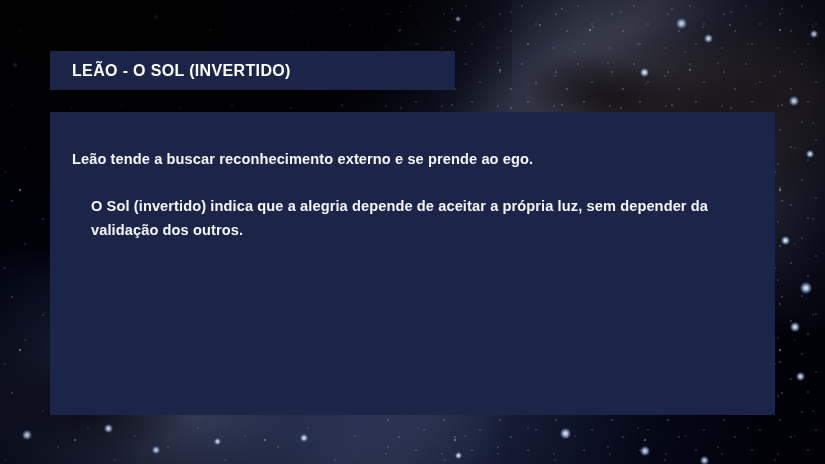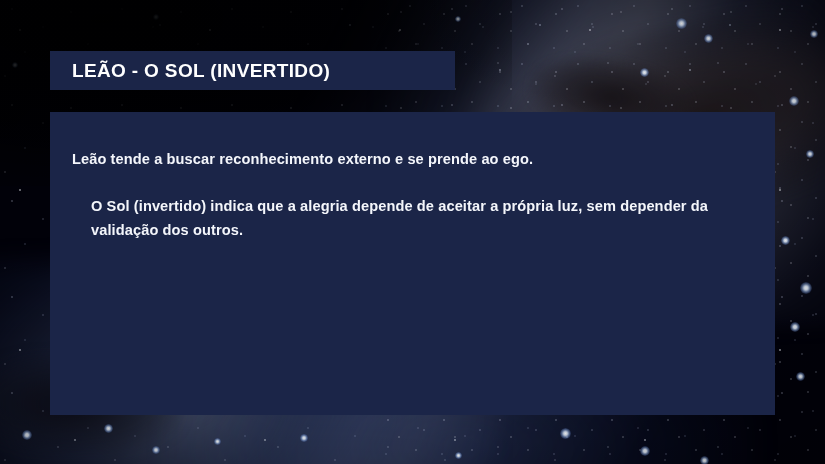--- a/index.html
+++ b/index.html
@@ -206,21 +206,21 @@
     top: 51px;
     width: 405px;
     height: 39px;
     background: #1b2548;
     display: flex;
     align-items: center;
   }
 
   #title-text {
     color: #ffffff;
-    font-size: 19px;
+    font-size: 16px;
     font-weight: 700;
     letter-spacing: 0.35px;
     padding-left: 22px;
     white-space: nowrap;
   }
 
   #body-panel {
     position: absolute;
     left: 50px;
     top: 112px;

